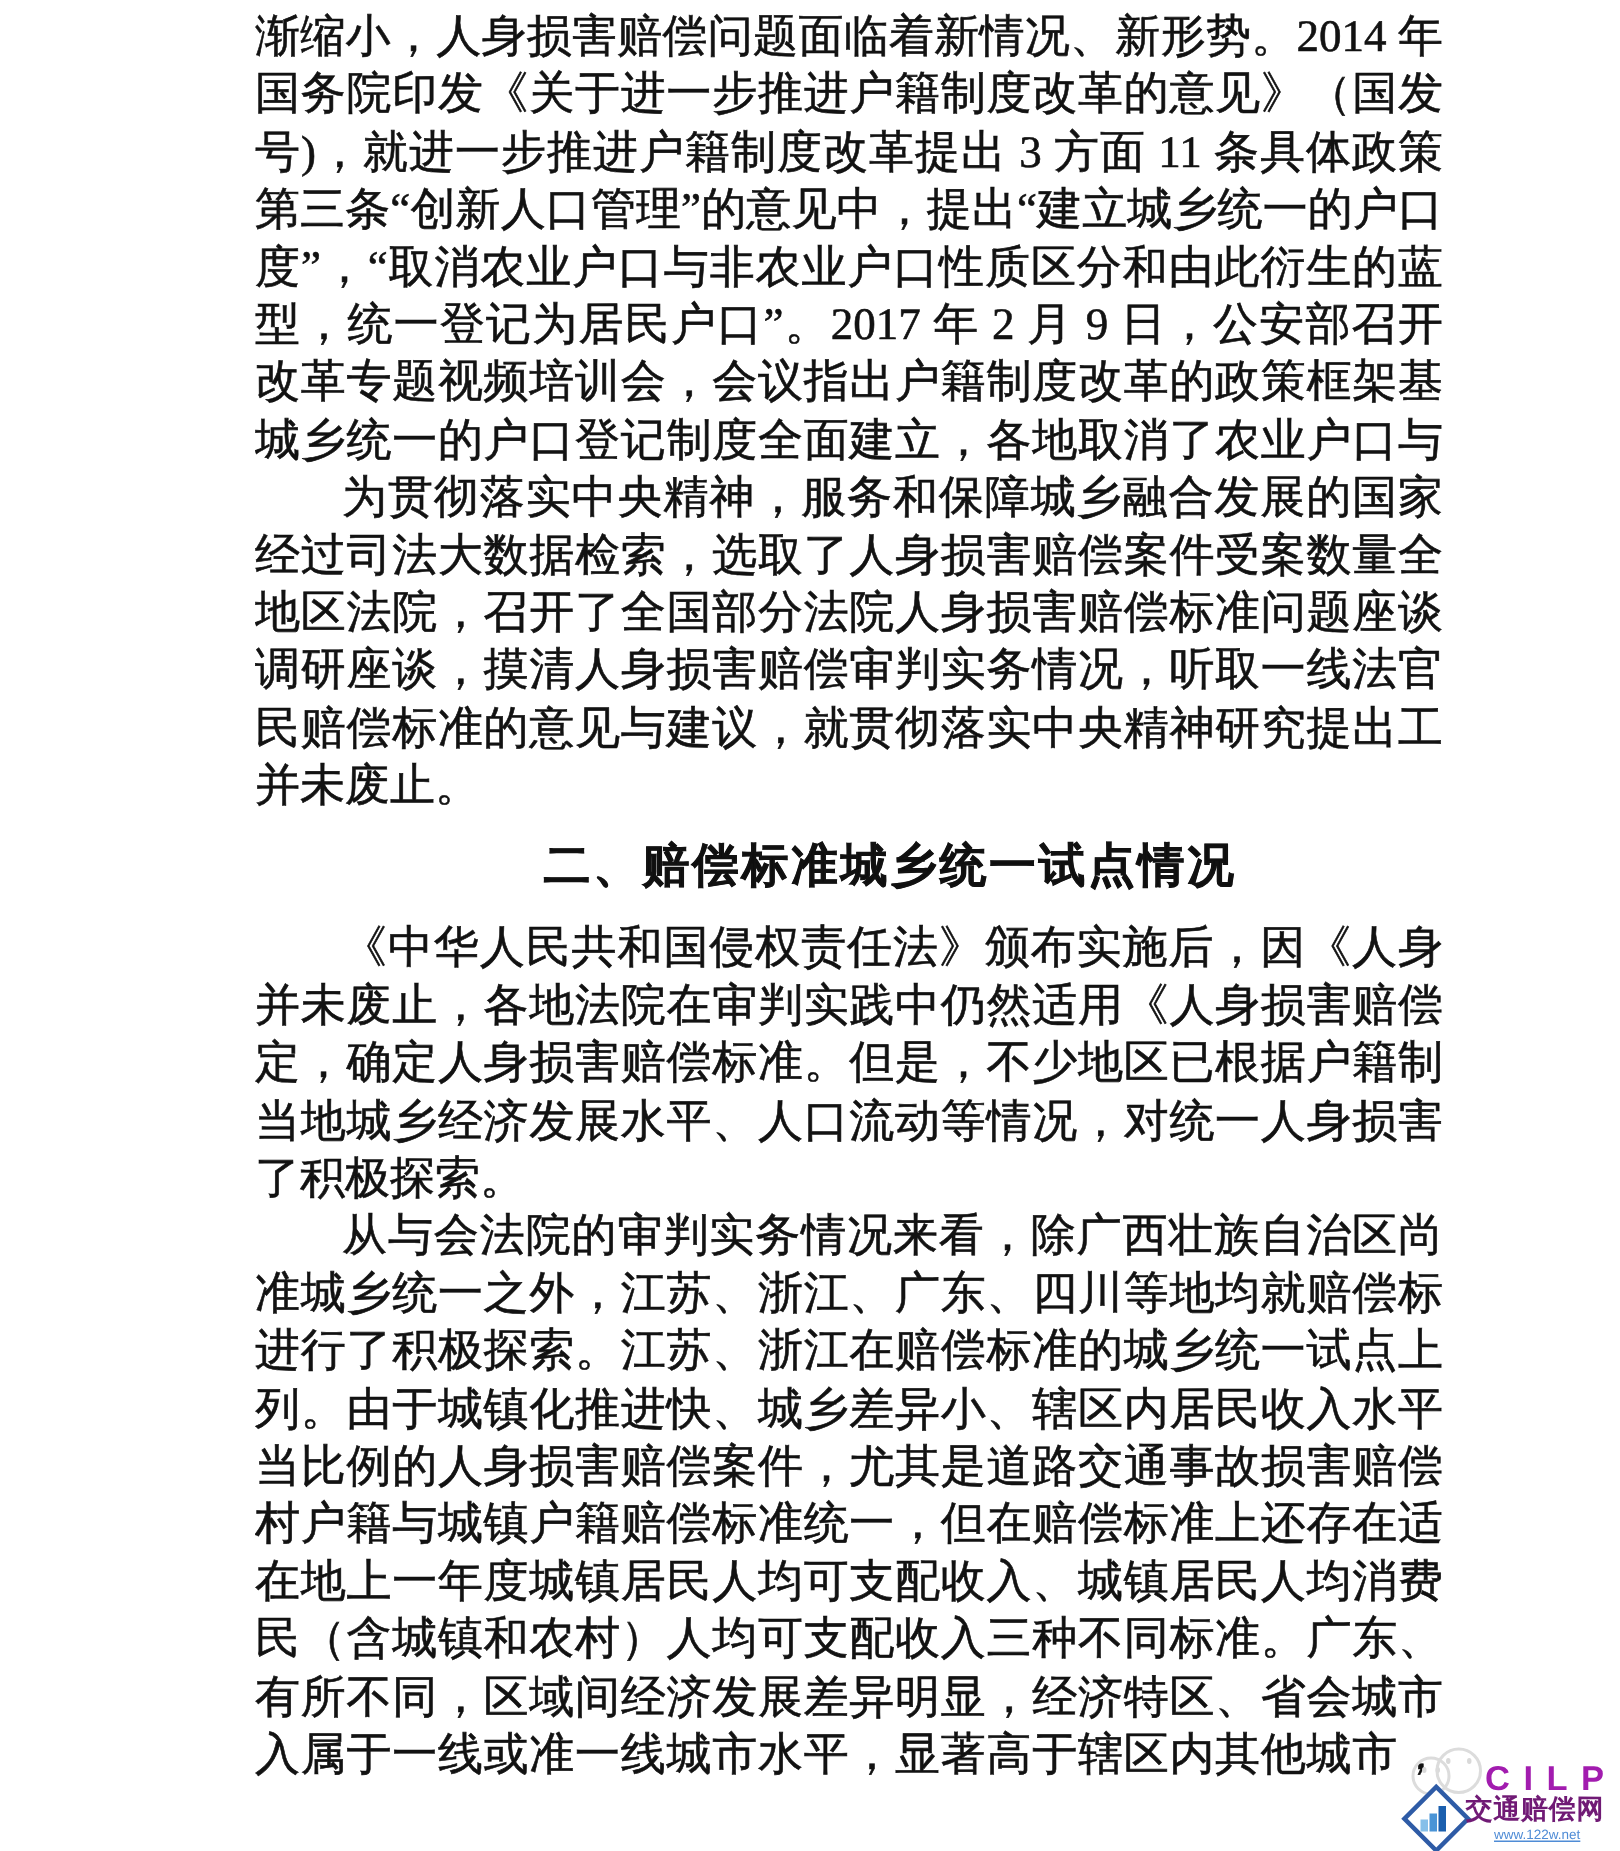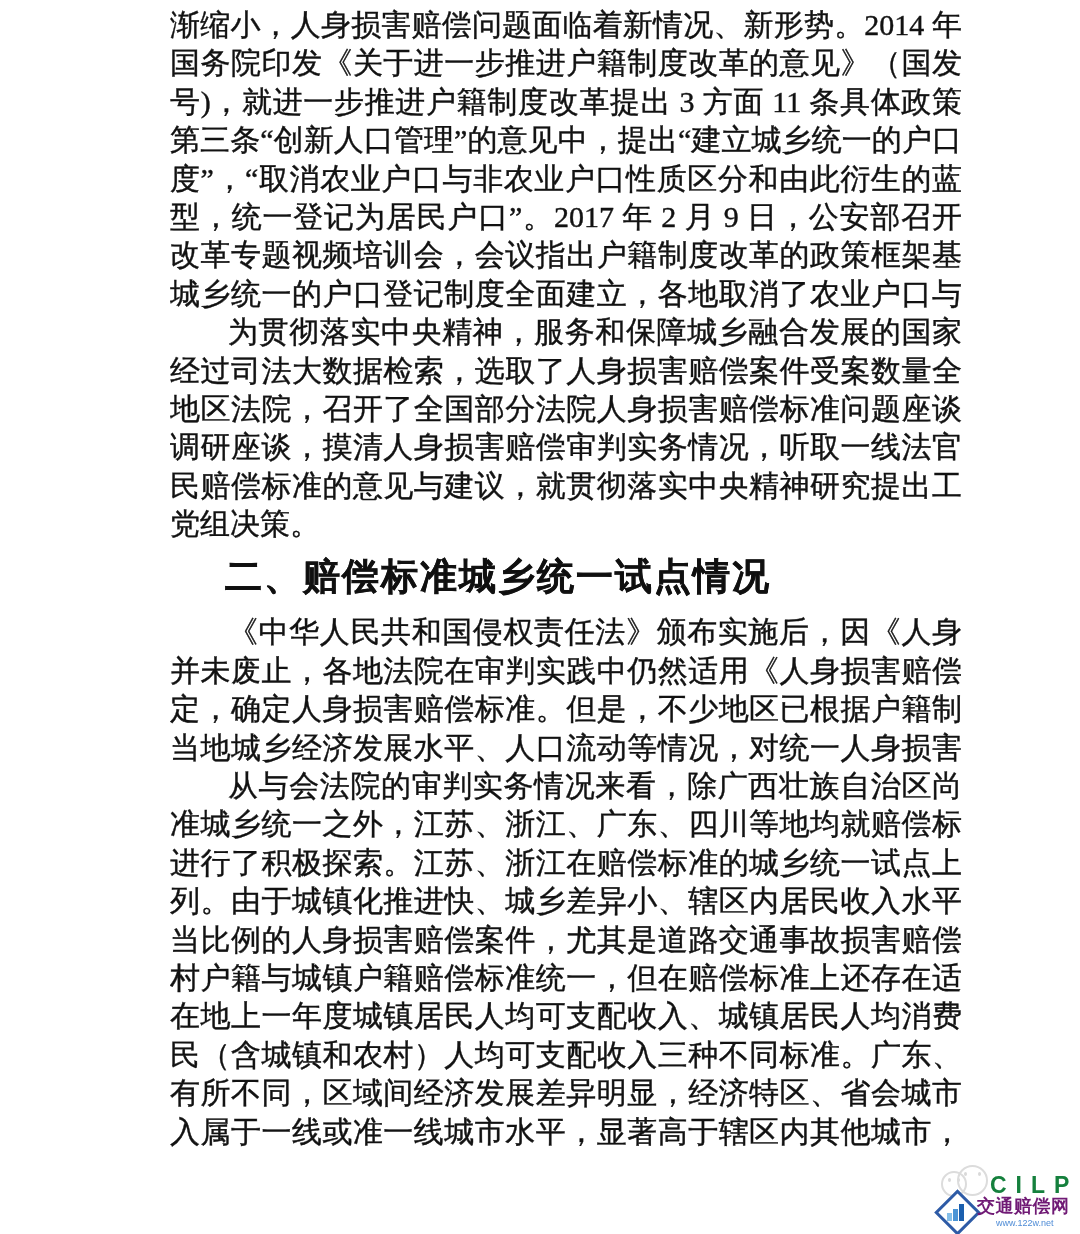--- a/index.html
+++ b/index.html
@@ -28,26 +28,26 @@
     text-align-last: justify;
     text-justify: inter-character;
     height: 38.4px;
     overflow: hidden;
     white-space: normal;
   }
   .line.first { text-indent: 58px; }
   .line.para-end { text-align-last: left; }
   .heading {
     font-family: "Liberation Sans", "DejaVu Sans", sans-serif;
-    font-size: 37px;
+    font-size: 31px;
     line-height: 40px;
     font-weight: 700;
     margin: 14px 0 16px 0;
     text-indent: 55px;
-    text-align: left;
+    text-align: center;
     letter-spacing: 2px;
     color: #0e0e0e;
   }
   
   .ghost-circle {
     position: absolute;
     border: 2px solid #dcdcdc;
     border-radius: 50%;
     background: transparent;
   }
@@ -62,21 +62,21 @@
     top: 5px;
   }
   .ghost-circle::before { left: 5px; }
   .ghost-circle::after { right: 5px; }
   .ghost-text {
     position: absolute;
     left: 990px; top: 1172px;
     font-family: "Liberation Sans", "DejaVu Sans", sans-serif;
     font-size: 23px;
     font-weight: 700;
-    color: #15803d;
+    color: #a21caf;
     letter-spacing: 9px;
   }
   .diamond {
     position: absolute;
     left: 941px; top: 1196px;
     width: 27px; height: 27px;
     border: 3px solid #2e5ba6;
     background: #ffffff;
     transform: rotate(45deg);
   }
@@ -104,20 +104,21 @@
     letter-spacing: 0.5px;
     white-space: nowrap;
   }
   .site-url {
     position: absolute;
     left: 996px; top: 1218px;
     font-family: "Liberation Sans", "DejaVu Sans", sans-serif;
     font-size: 9px;
     color: #4f8cd6;
     white-space: nowrap;
+    text-decoration: underline;
   }
 </style>
 </head>
 <body>
 
 <div class="page">
 
   <div class="text-column">
 
     <div class="para">
@@ -130,30 +131,31 @@
       <div class="line">改革专题视频培训会，会议指出户籍制度改革的政策框架基本构建完成，</div>
       <div class="line">城乡统一的户口登记制度全面建立，各地取消了农业户口与非农业户口性</div>
     </div>
 
     <div class="para">
       <div class="line first">为贯彻落实中央精神，服务和保障城乡融合发展的国家大局，民一庭</div>
       <div class="line">经过司法大数据检索，选取了人身损害赔偿案件受案数量全国前五的五个</div>
       <div class="line">地区法院，召开了全国部分法院人身损害赔偿标准问题座谈会。通过这次</div>
       <div class="line">调研座谈，摸清人身损害赔偿审判实务情况，听取一线法官对统一城乡居</div>
       <div class="line">民赔偿标准的意见与建议，就贯彻落实中央精神研究提出工作方案，供院</div>
-      <div class="line para-end">党组决策。</div>
+      <div class="line para-end">并未废止。</div>
     </div>
 
     <h2 class="heading">二、赔偿标准城乡统一试点情况</h2>
 
     <div class="para">
       <div class="line first">《中华人民共和国侵权责任法》颁布实施后，因《人身损害赔偿解释》</div>
       <div class="line">并未废止，各地法院在审判实践中仍然适用《人身损害赔偿解释》的规</div>
       <div class="line">定，确定人身损害赔偿标准。但是，不少地区已根据户籍制度改革要求、</div>
       <div class="line">当地城乡经济发展水平、人口流动等情况，对统一人身损害城乡标准进行</div>
+      <div class="line para-end">了积极探索。</div>
     </div>
 
     <div class="para">
       <div class="line first">从与会法院的审判实务情况来看，除广西壮族自治区尚未实行赔偿标</div>
       <div class="line">准城乡统一之外，江苏、浙江、广东、四川等地均就赔偿标准的城乡统一</div>
       <div class="line">进行了积极探索。江苏、浙江在赔偿标准的城乡统一试点上走在全国前</div>
       <div class="line">列。由于城镇化推进快、城乡差异小、辖区内居民收入水平整体均衡，相</div>
       <div class="line">当比例的人身损害赔偿案件，尤其是道路交通事故损害赔偿案件实现了农</div>
       <div class="line">村户籍与城镇户籍赔偿标准统一，但在赔偿标准上还存在适用受诉法院所</div>
       <div class="line">在地上一年度城镇居民人均可支配收入、城镇居民人均消费支出、全体居</div>

